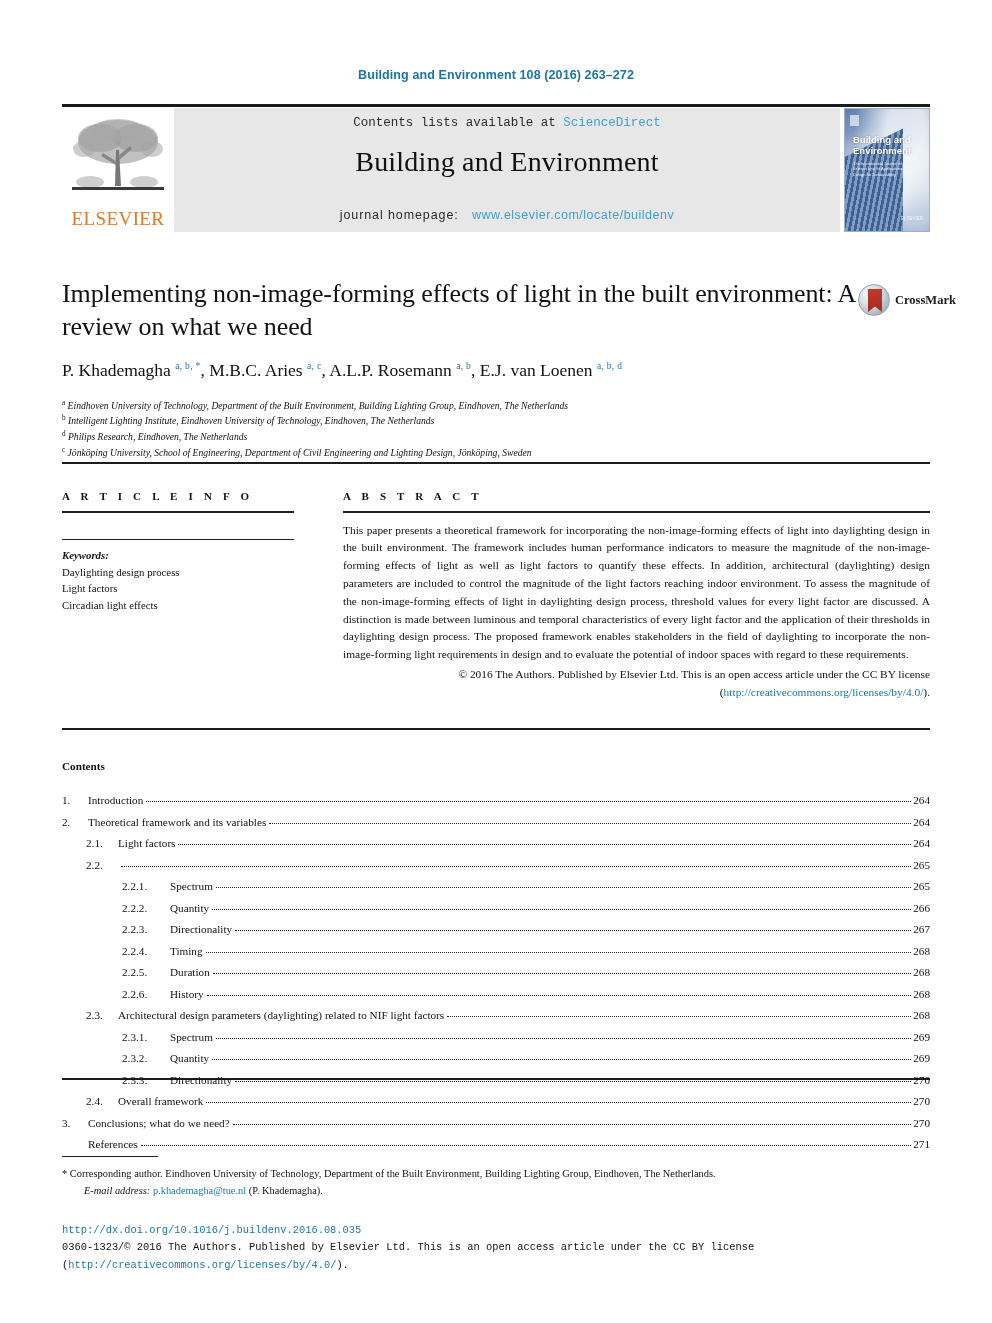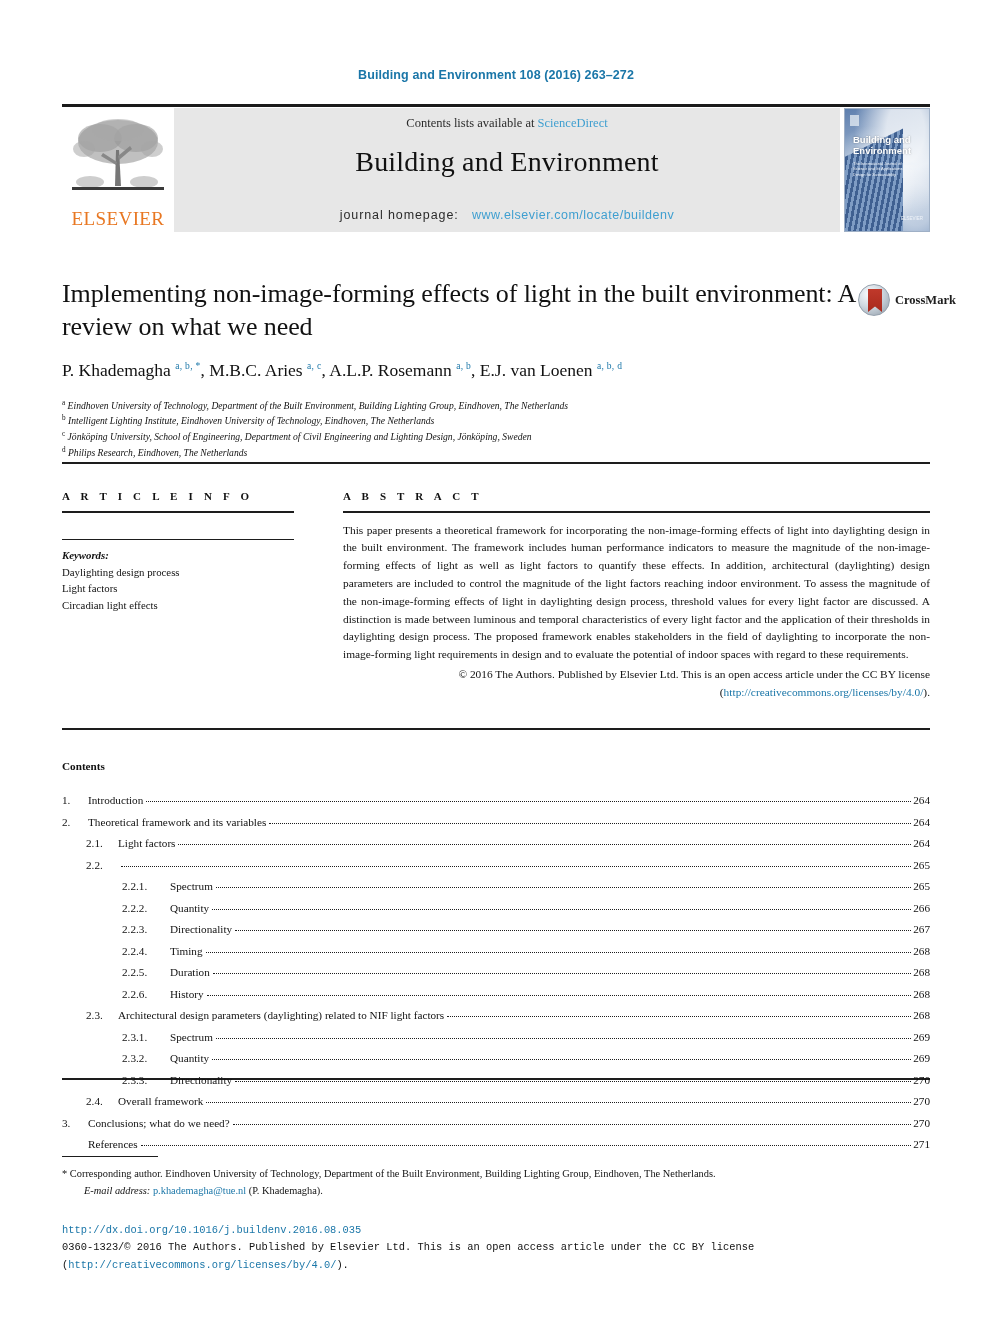--- a/index.html
+++ b/index.html
@@ -36,21 +36,21 @@
   .els-word {
     position:absolute; left:0; bottom:2px; width:112px; text-align:center;
     font-family:"Liberation Serif", serif; font-size:19px; letter-spacing:.4px;
     color:#e87722; font-weight:400;
   }
   .mast-center {
     flex:1 1 auto; background:#e7e7e7; position:relative;
   }
   .mast-sd {
     position:absolute; left:0; top:8px; width:100%; text-align:center;
-    font-family:Liberation Serif, serif; font-size:12.5px; color:#2b2b2b;
+    font-family:Liberation Mono, monospace; font-size:12.5px; color:#2b2b2b;
   }
   .mast-sd .sd-link { color:#3f9fd0; }
   .mast-title {
     position:absolute; left:0; top:38px; width:100%; text-align:center;
     font-family:"Liberation Serif", serif; font-size:28px; color:#111; letter-spacing:.2px;
   }
   .mast-home {
     position:absolute; left:0; bottom:10px; width:100%; text-align:center;
     font-family:"Liberation Sans", sans-serif; font-size:12.5px; color:#2b2b2b;
     letter-spacing:.9px;
@@ -244,22 +244,22 @@
 
     </div>
   </div>
 
   <div class="titleblock">
     <div class="art-title">Implementing non-image-forming effects of light in the built environment: A review on what we need</div>
     <div class="authors">P. Khademagha <sup>a, b, *</sup>, M.B.C. Aries <sup>a, c</sup>, A.L.P. Rosemann <sup>a, b</sup>, E.J. van Loenen <sup>a, b, d</sup></div>
     <div class="affils">
       <div class="affil"><sup>a</sup> <span>Eindhoven University of Technology, Department of the Built Environment, Building Lighting Group, Eindhoven, The Netherlands</span></div>
       <div class="affil"><sup>b</sup> <span>Intelligent Lighting Institute, Eindhoven University of Technology, Eindhoven, The Netherlands</span></div>
+      <div class="affil"><sup>d</sup> <span>Philips Research, Eindhoven, The Netherlands</span></div>
       <div class="affil"><sup>c</sup> <span>Jönköping University, School of Engineering, Department of Civil Engineering and Lighting Design, Jönköping, Sweden</span></div>
-      <div class="affil"><sup>d</sup> <span>Philips Research, Eindhoven, The Netherlands</span></div>
     </div>
   </div>
 
   <div class="crossmark">
     <div class="cm-badge"></div>
     <div class="cm-word">CrossMark</div>
   </div>
 
   <div class="rule-full r1"></div>
   <div class="rule-full r2"></div>

